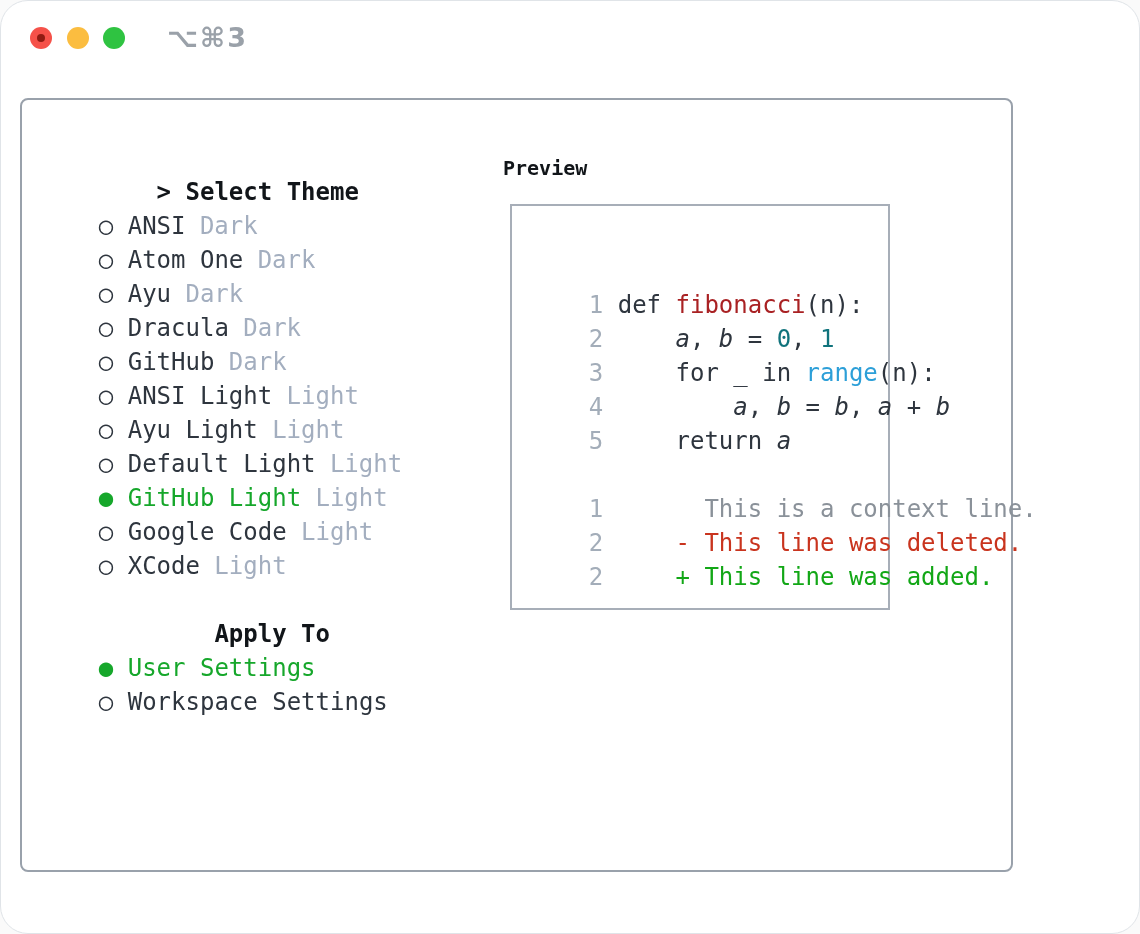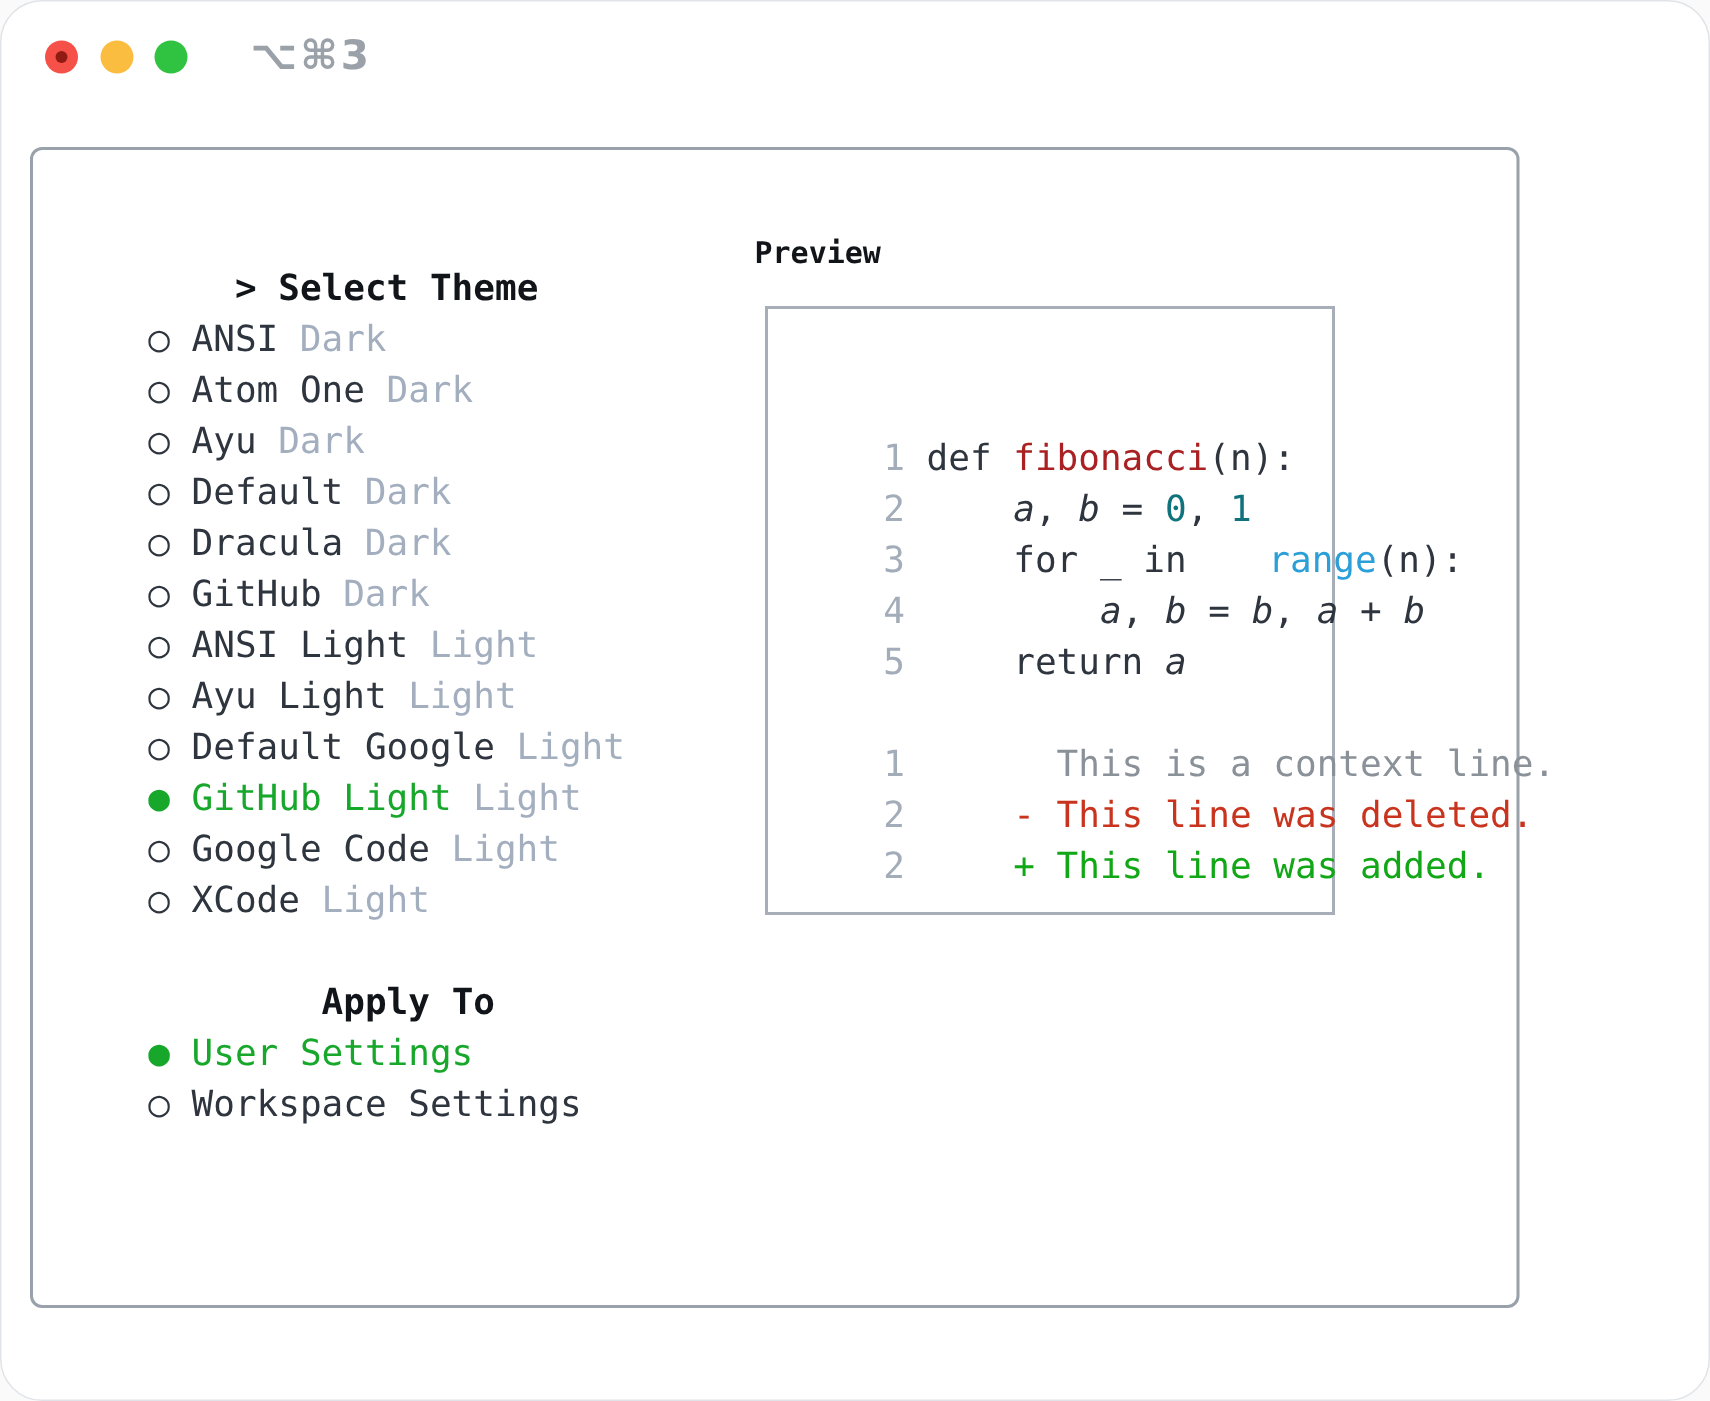--- a/index.html
+++ b/index.html
@@ -53,21 +53,21 @@
     position:absolute;left:488px;top:104px;width:380px;height:406px;
     border:2px solid var(--preview-border,#a7aeb8);background:#fff;
     padding:48px 0 0 19px;font-size:24px;line-height:34px;
   }
   .pline{height:34px;white-space:pre;}
   .ln{display:inline-block;width:2ch;color:var(--linenum-gray,#a3adb9);white-space:pre;}
   .tok-plain{color:var(--text-dark,#2e353e);}
   .tok-func{color:var(--syntax-func-red,#a92123);}
   .tok-var{color:var(--text-dark,#2e353e);font-style:italic;}
   .tok-num{color:var(--syntax-num-teal,#10737c);}
-  .tok-builtin{color:var(--syntax-builtin-blue,#2c9fd8);margin-left:40px;}
+  .tok-builtin{color:var(--syntax-builtin-blue,#2c9fd8);}
   .tok-context{color:var(--context-gray,#8a9199);}
   .tok-deleted{color:var(--diff-del-red,#c9341e);}
   .tok-added{color:var(--diff-add-green,#12a716);}
 </style>
 </head>
 <body>
 
 <div class="window">
 
   <div class="titlebar">
@@ -87,36 +87,33 @@
           <div class="row item">
     <span class="sym">○</span><span class="name">ANSI</span><span class="variant">Dark</span>
   </div>
           <div class="row item">
     <span class="sym">○</span><span class="name">Atom One</span><span class="variant">Dark</span>
   </div>
           <div class="row item">
     <span class="sym">○</span><span class="name">Ayu</span><span class="variant">Dark</span>
   </div>
           <div class="row item">
-    <span class="sym">○</span><span class="name">Default</span><span class="variant">Dark</span>
-  </div>
-          <div class="row item">
     <span class="sym">○</span><span class="name">Dracula</span><span class="variant">Dark</span>
   </div>
           <div class="row item">
     <span class="sym">○</span><span class="name">GitHub</span><span class="variant">Dark</span>
   </div>
           <div class="row item">
     <span class="sym">○</span><span class="name">ANSI Light</span><span class="variant">Light</span>
   </div>
           <div class="row item">
     <span class="sym">○</span><span class="name">Ayu Light</span><span class="variant">Light</span>
   </div>
           <div class="row item">
-    <span class="sym">○</span><span class="name">Default Google</span><span class="variant">Light</span>
+    <span class="sym">○</span><span class="name">Default Light</span><span class="variant">Light</span>
   </div>
           <div class="row item selected">
     <span class="sym">●</span><span class="name">GitHub Light</span><span class="variant">Light</span>
   </div>
           <div class="row item">
     <span class="sym">○</span><span class="name">Google Code</span><span class="variant">Light</span>
   </div>
           <div class="row item">
     <span class="sym">○</span><span class="name">XCode</span><span class="variant">Light</span>
   </div>

